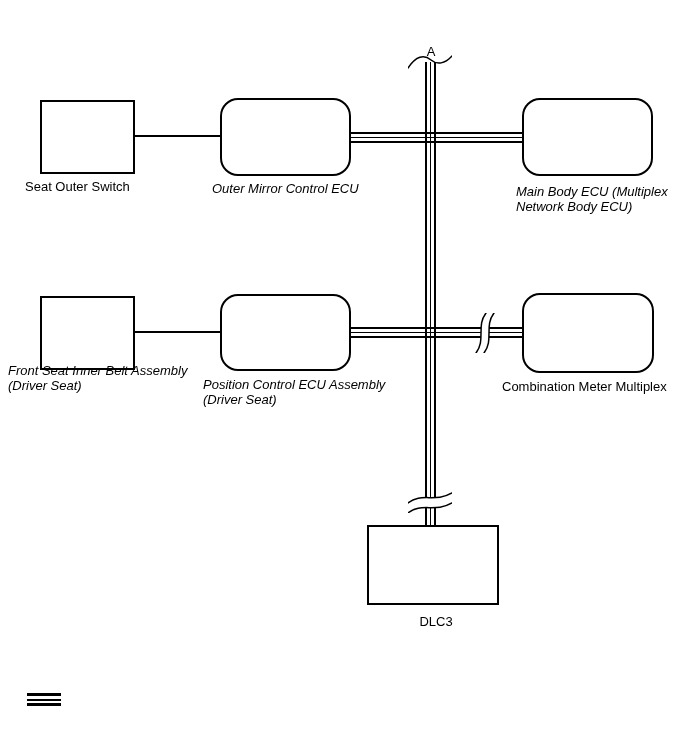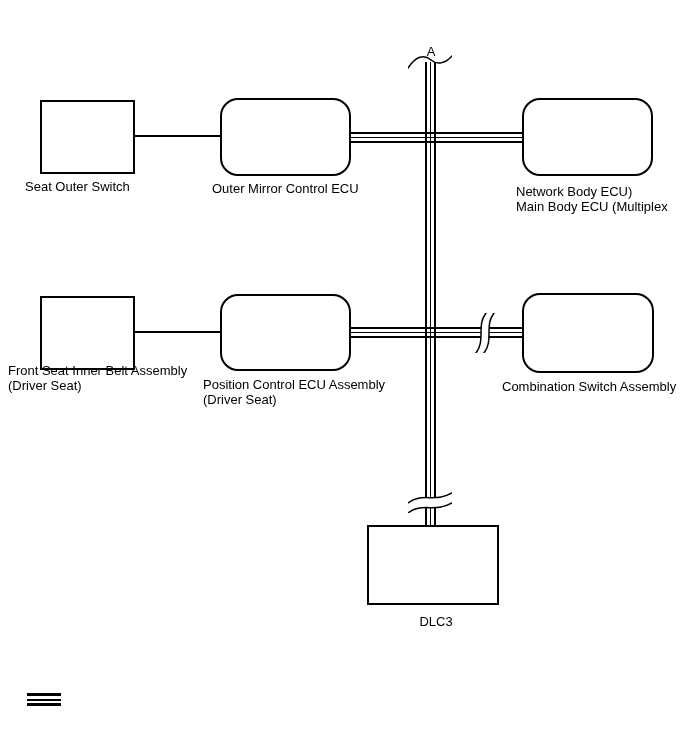--- a/index.html
+++ b/index.html
@@ -30,21 +30,21 @@
     box-sizing: border-box; z-index: 3;
   }
   .rnode {
     position: absolute; background: #fff; border: 2.5px solid #000;
     border-radius: 18px; box-sizing: border-box; z-index: 3;
   }
   .lbl {
     position: absolute; z-index: 4; color: #000;
     font-size: 13px; line-height: 15px; white-space: nowrap;
   }
-  .lbl .ln { display: block; }
+  .lbl .ln { display: block; font-style: italic; }
   .center { text-align: center; }
   .legend-sym {
     position: absolute; left: 27px; top: 693px; width: 34px; height: 13px; z-index: 1;
     background: linear-gradient(to bottom,
       #000 0 3px, transparent 3px 5.5px, #000 5.5px 7.5px, transparent 7.5px 10px, #000 10px 13px);
   }
 </style>
 </head>
 <body>
 
@@ -79,37 +79,37 @@
   <div class="snode" style="left:40px; top:100px; width:95px; height:74px"></div>
   <div class="lbl" style="left:25px; top:179px">Seat Outer Switch</div>
 
   <div class="rnode" style="left:220px; top:98px; width:131px; height:78px"></div>
   <div class="lbl" style="left:212px; top:181px">
     <span class="ln">Outer Mirror Control ECU</span>
   </div>
 
   <div class="rnode" style="left:522px; top:98px; width:131px; height:78px"></div>
   <div class="lbl" style="left:516px; top:184px">
+    <span class="ln">Main Body ECU (Multiplex</span>
     <span class="ln">Network Body ECU)</span>
-    <span class="ln">Main Body ECU (Multiplex</span>
   </div>
 
   <div class="snode" style="left:40px; top:296px; width:95px; height:74px"></div>
   <div class="lbl" style="left:8px; top:363px">
     <span class="ln">Front Seat Inner Belt Assembly</span>
     <span class="ln">(Driver Seat)</span>
   </div>
 
   <div class="rnode" style="left:220px; top:294px; width:131px; height:77px"></div>
   <div class="lbl" style="left:203px; top:377px">
     <span class="ln">Position Control ECU Assembly</span>
     <span class="ln">(Driver Seat)</span>
   </div>
 
   <div class="rnode" style="left:522px; top:293px; width:132px; height:80px"></div>
-  <div class="lbl" style="left:502px; top:379px">Combination Switch Assembly</div>
+  <div class="lbl" style="left:502px; top:379px">Combination Meter Multiplex</div>
 
   <div class="snode" style="left:367px; top:525px; width:132px; height:80px"></div>
   <div class="lbl center" style="left:370px; top:614px; width:132px">DLC3</div>
 
   <div class="legend-sym"></div>
 
 </div>
 
 </body></html>

